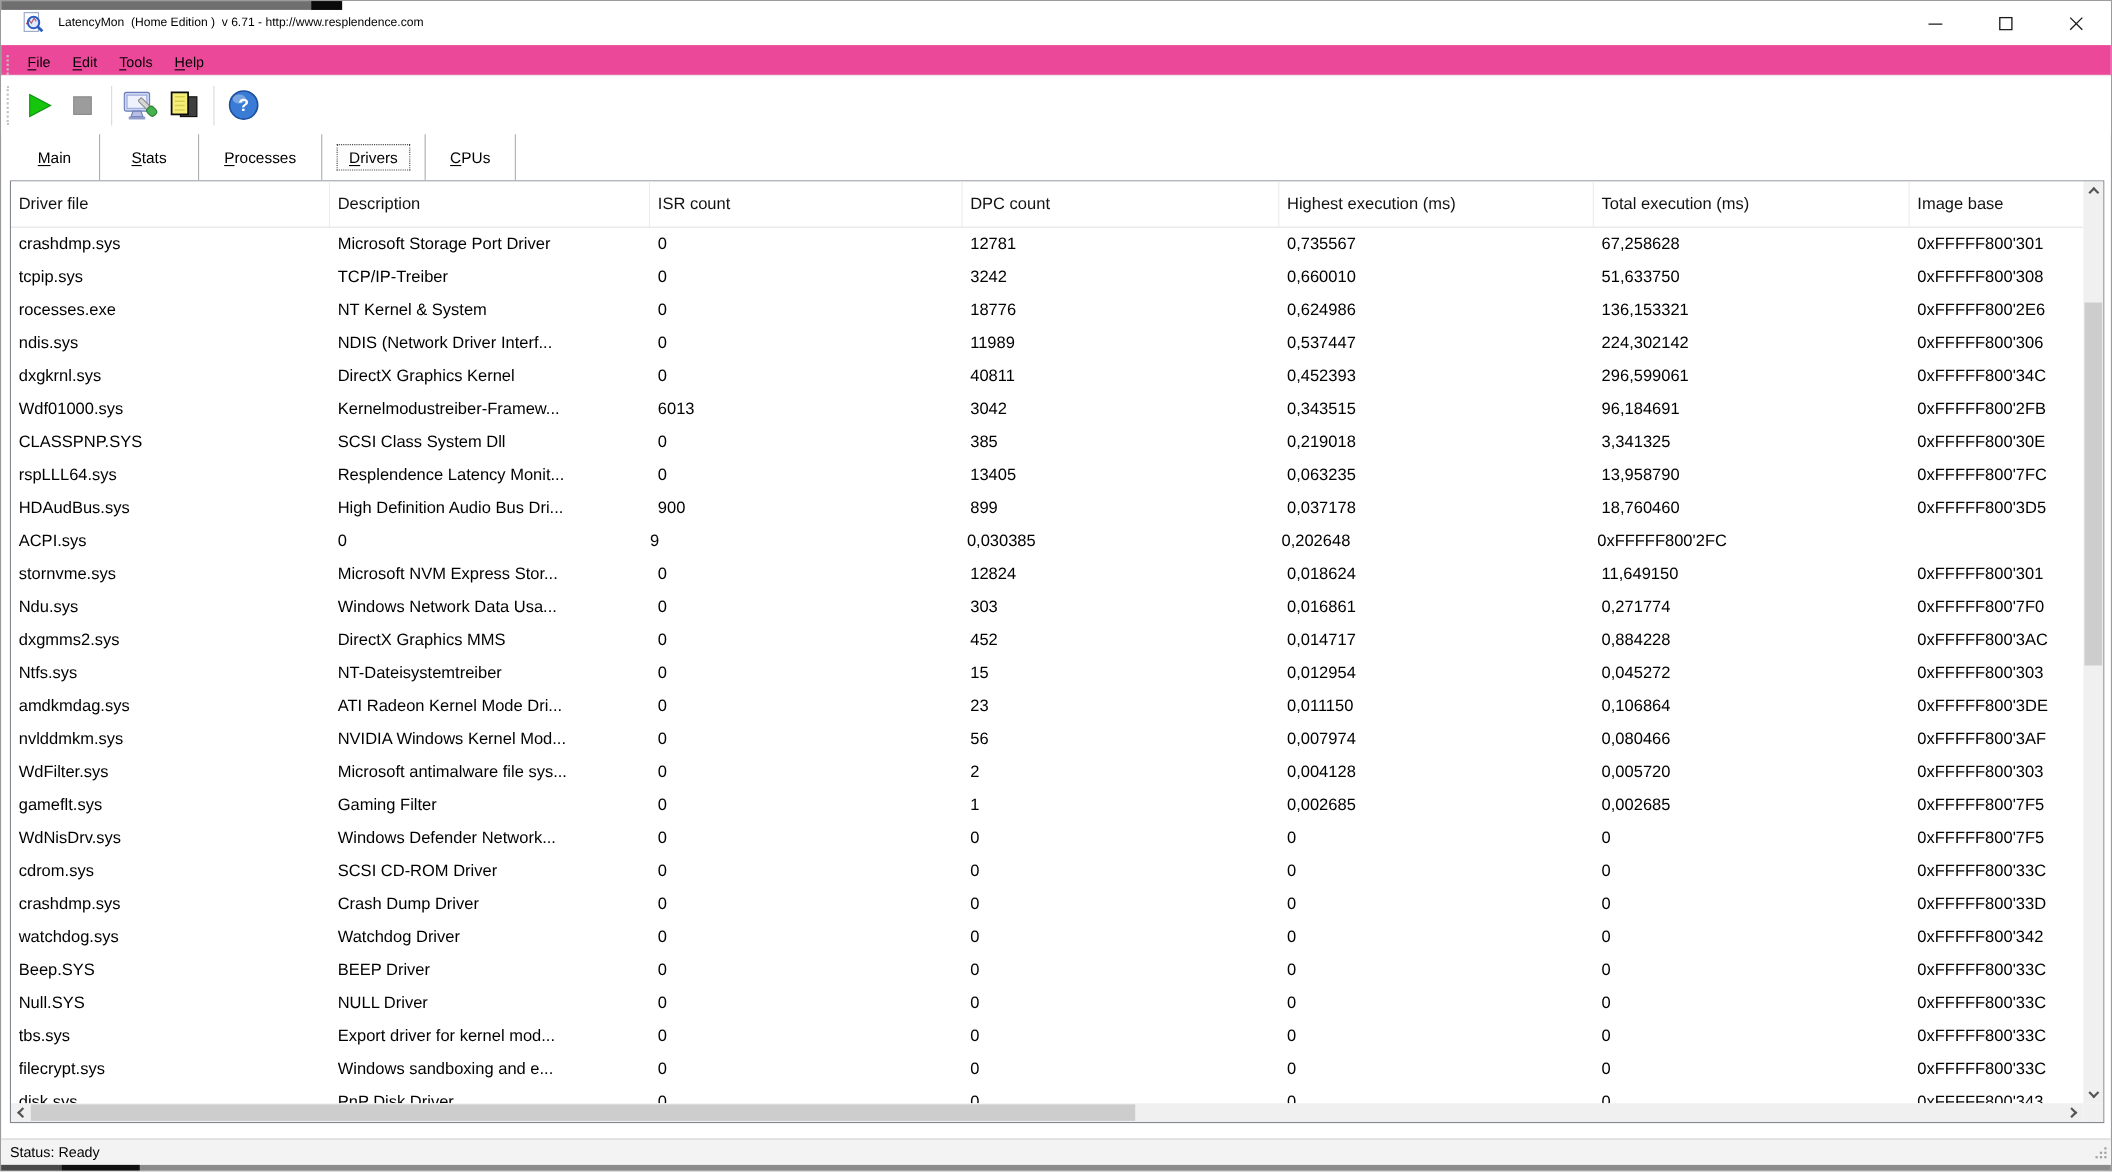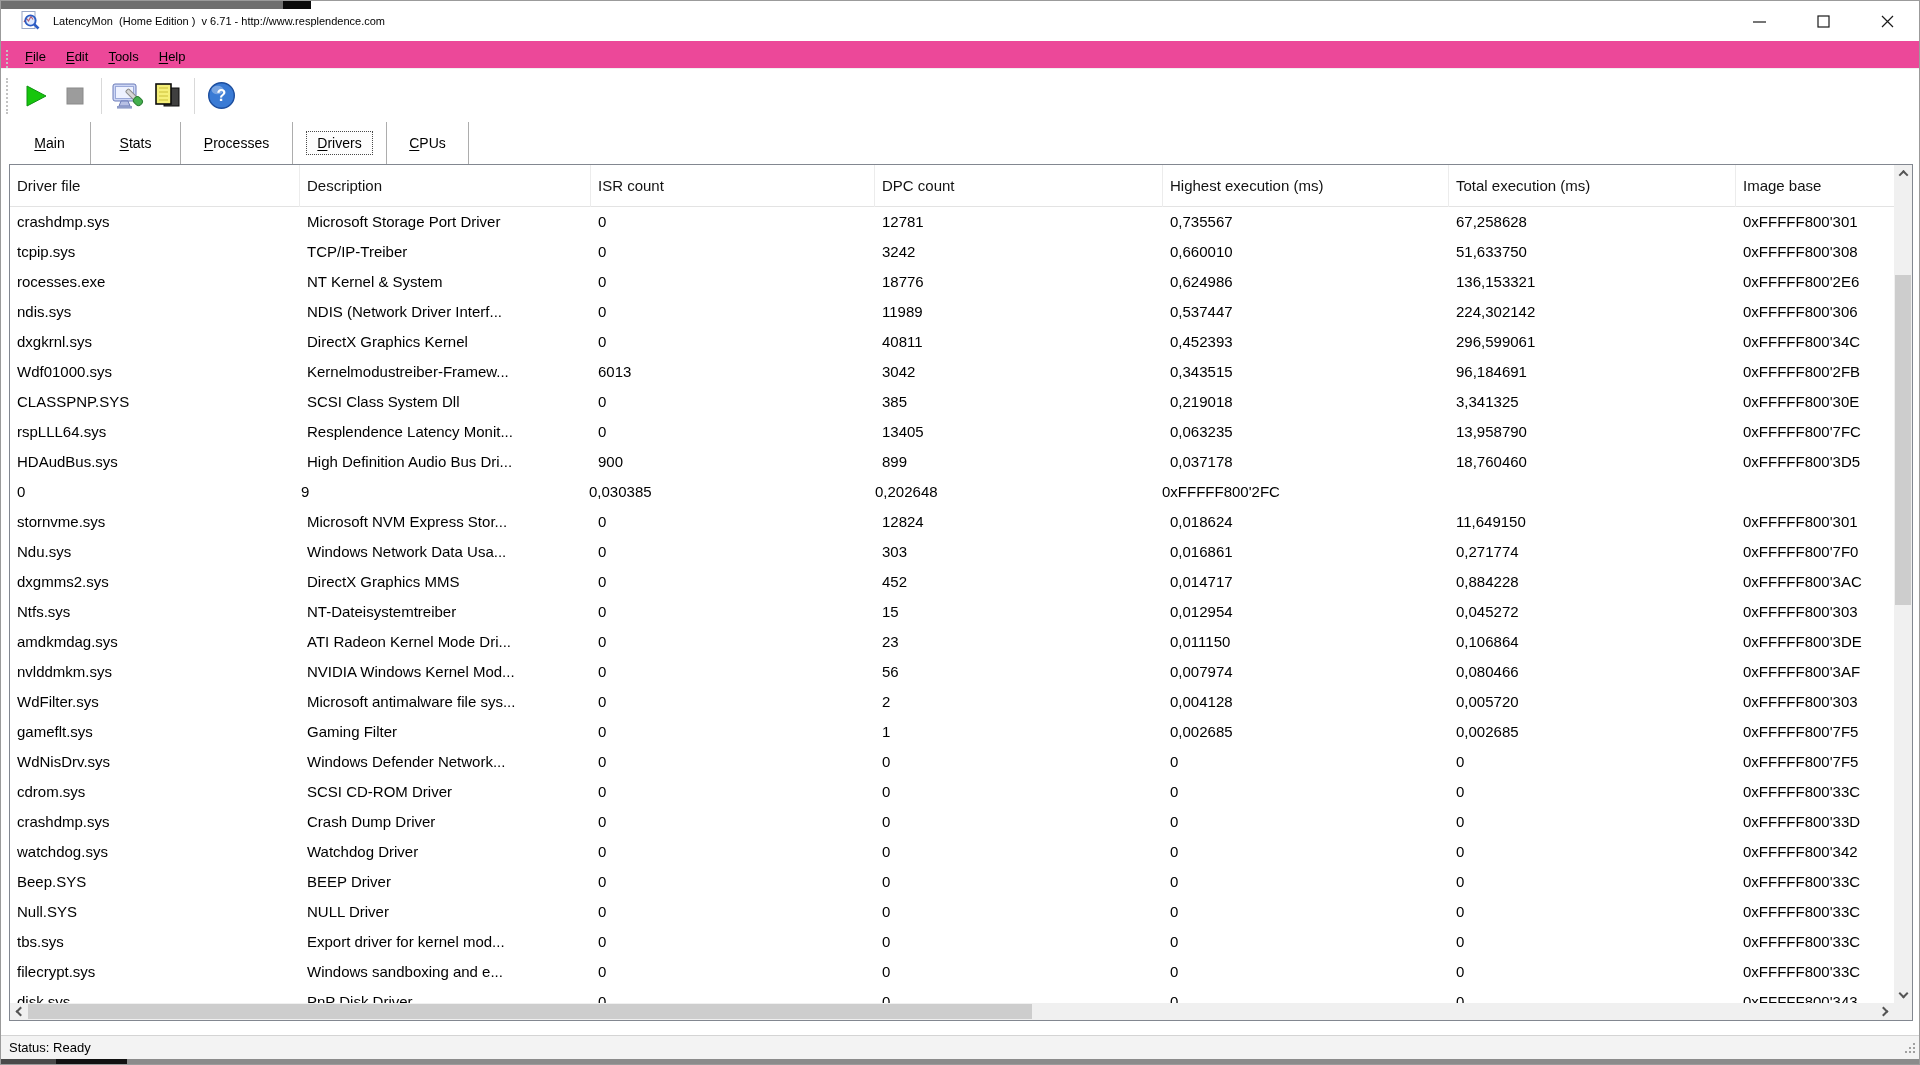--- a/index.html
+++ b/index.html
@@ -275,20 +275,21 @@
           <div class="cell c1">HDAudBus.sys</div>
           <div class="cell c2">High Definition Audio Bus Dri...</div>
           <div class="cell c3">900</div>
           <div class="cell c4">899</div>
           <div class="cell c5">0,037178</div>
           <div class="cell c6">18,760460</div>
           <div class="cell c7">0xFFFFF800'3D5</div>
         </div>
 
         <div class="lv-row">
+          <div class="cell c1">ACPI.sys</div>
           <div class="cell c3">0</div>
           <div class="cell c4">9</div>
           <div class="cell c5">0,030385</div>
           <div class="cell c6">0,202648</div>
           <div class="cell c7">0xFFFFF800'2FC</div>
         </div>
 
         <div class="lv-row">
           <div class="cell c1">stornvme.sys</div>
           <div class="cell c2">Microsoft NVM Express Stor...</div>

